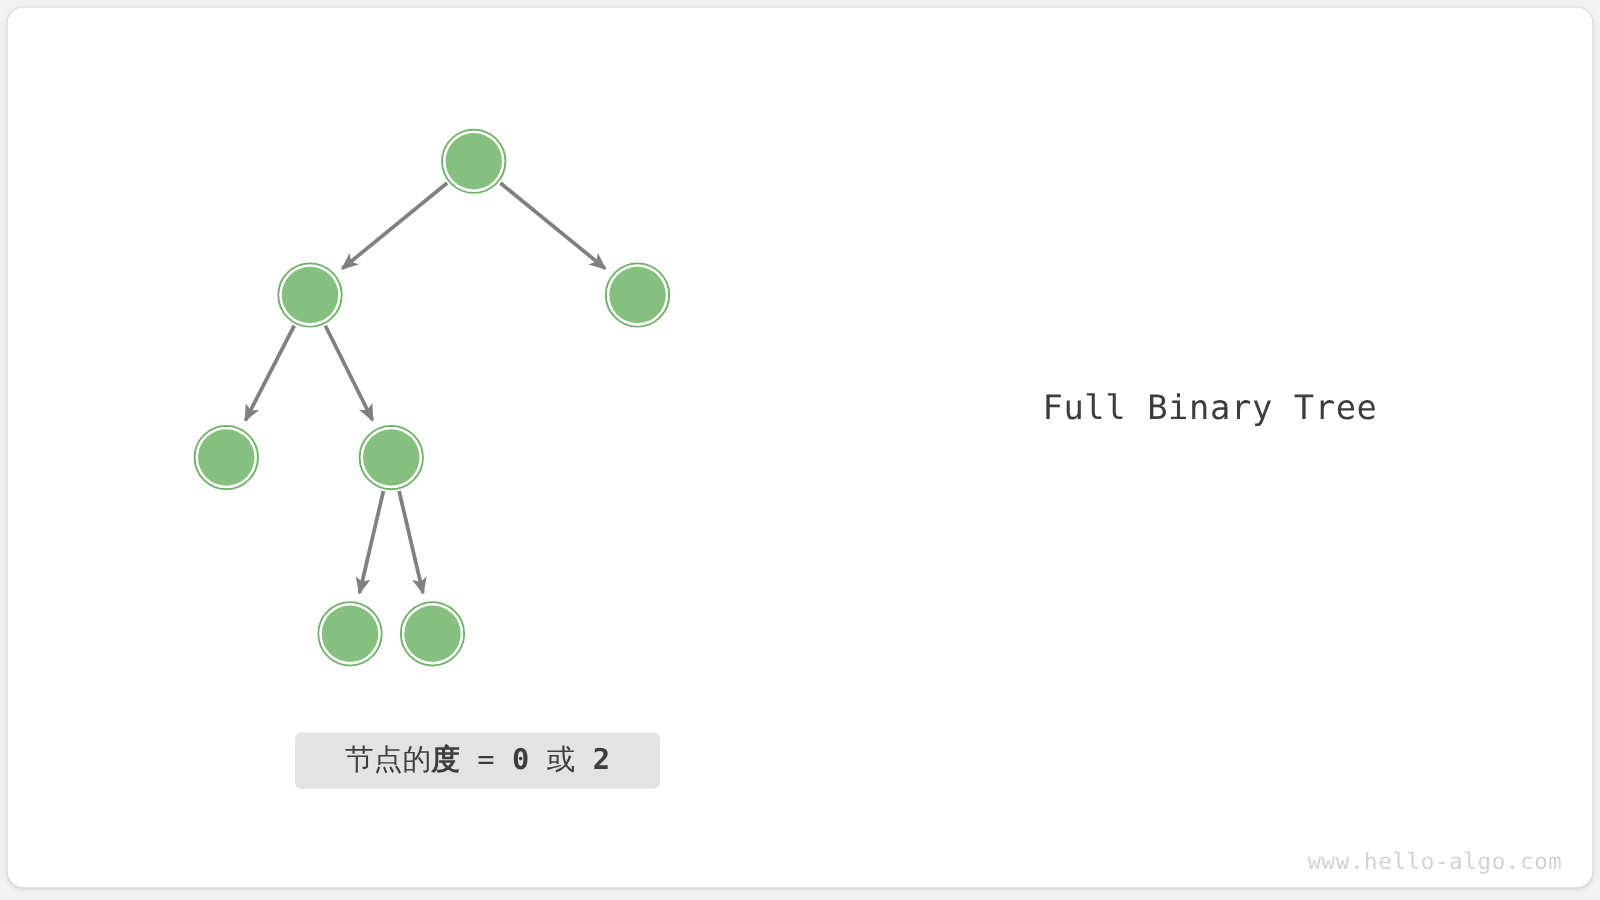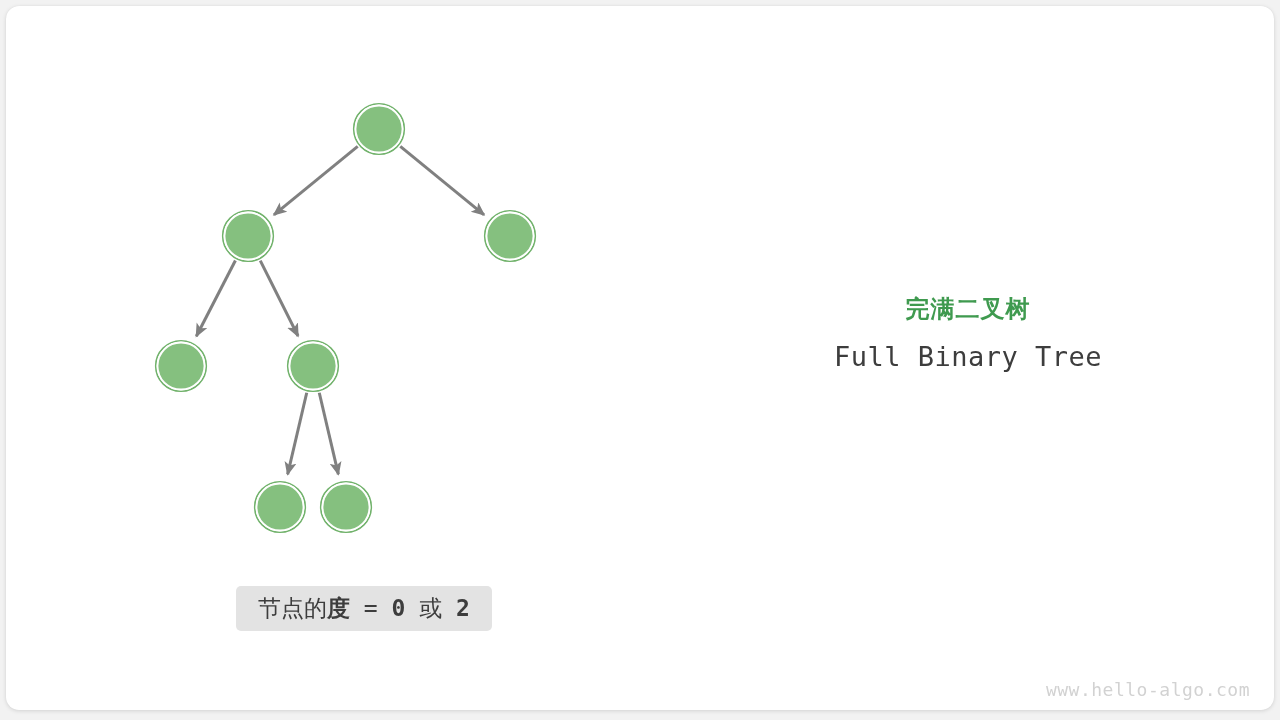--- a/index.html
+++ b/index.html
@@ -53,21 +53,21 @@
     font-size: 27px;
     color: #3d3d3d;
     line-height: 26px;
     letter-spacing: 0.5px;
   }
   .badge {
     position: absolute;
     left: 236px;
     top: 586px;
     height: 45px;
-    padding: 0 22px;
+    padding: 0 40px;
     background: #e3e3e3;
     border-radius: 5px;
     display: flex;
     align-items: center;
     box-sizing: border-box;
   }
   .badge-text {
     font-family: "DejaVu Sans Mono", monospace;
     font-size: 23px;
     color: #3d3d3d;
@@ -139,21 +139,20 @@
         </g>
         <g>
           <circle cx="346" cy="507" r="25.3" fill="none" stroke="#71b26b" stroke-width="1.6"></circle>
           <circle cx="346" cy="507" r="23.4" fill="none" stroke="#ffffff" stroke-width="2"></circle>
           <circle cx="346" cy="507" r="22.6" fill="#85c07f"></circle>
         </g>
       </g>
   </svg>
 
   <div class="title-block">
-    <div class="title-cn">完满二叉树</div>
     <div class="title-en">Full Binary Tree</div>
   </div>
 
   <div class="badge">
     <span class="badge-text" id="badge-text"><span>节点的</span><b>度</b><span> = </span><b>0</b><span> 或 </span><b>2</b></span>
   </div>
 
   <div class="watermark">www.hello-algo.com</div>
 
 </div>

